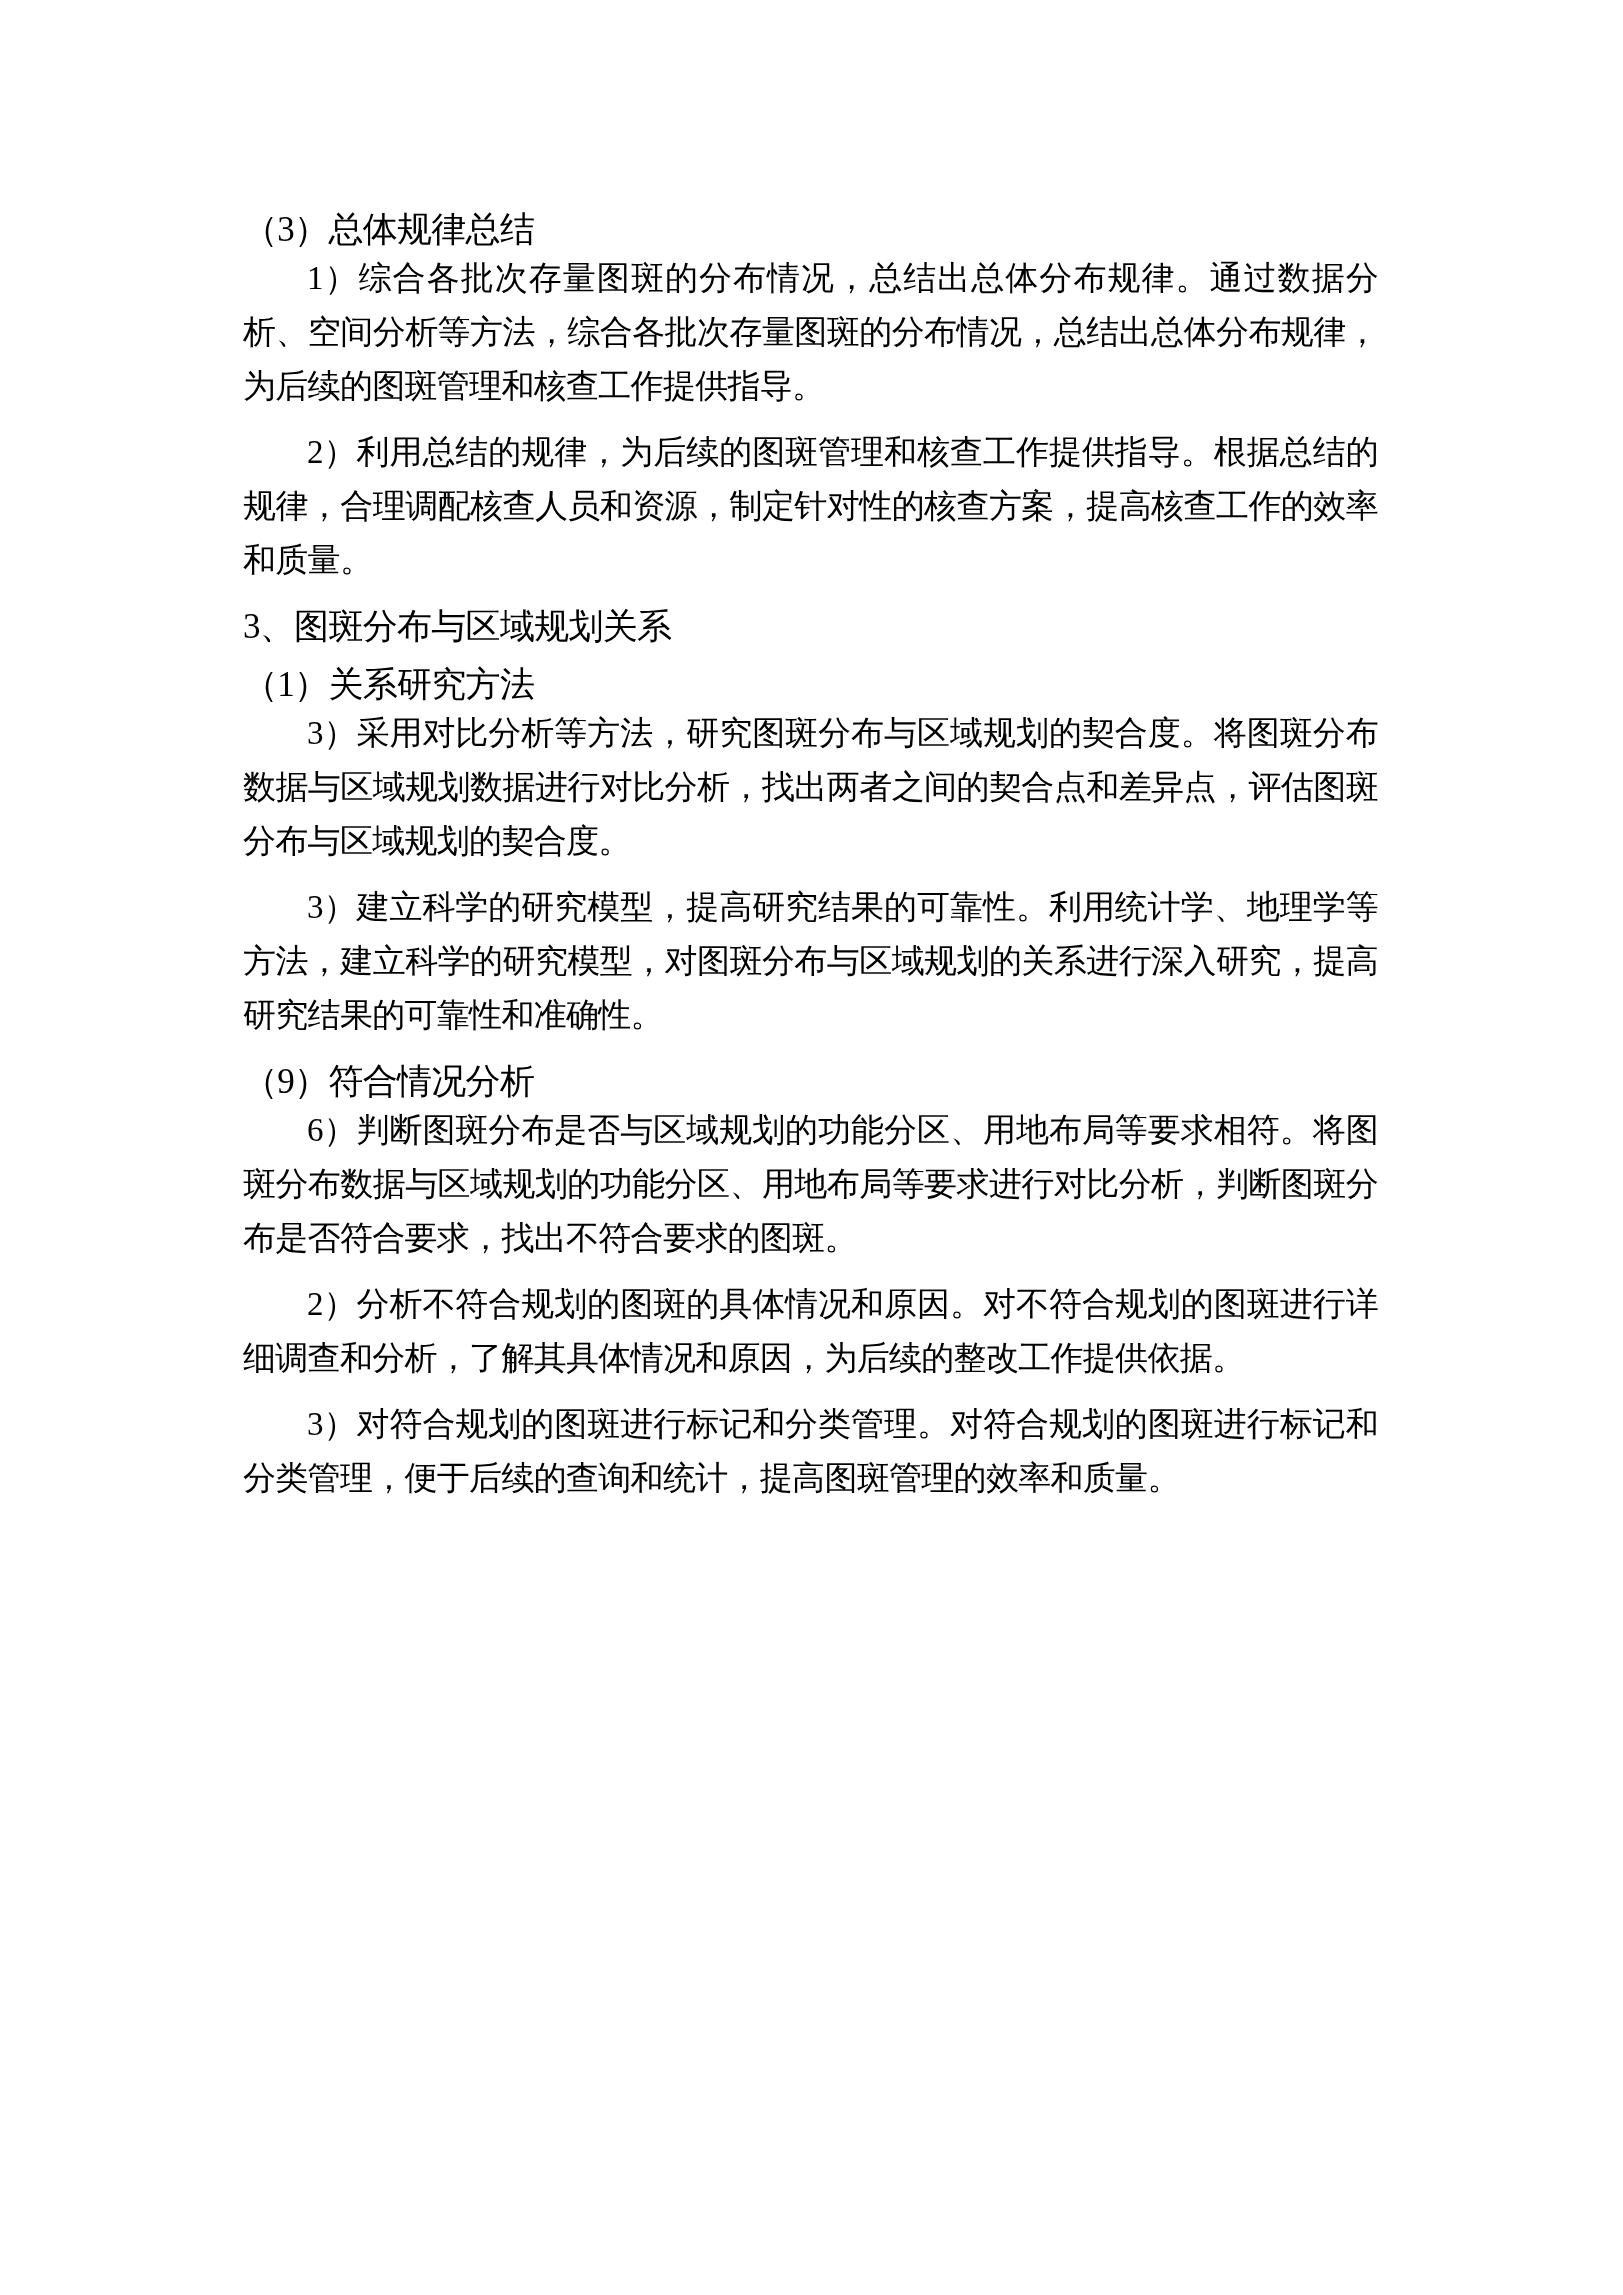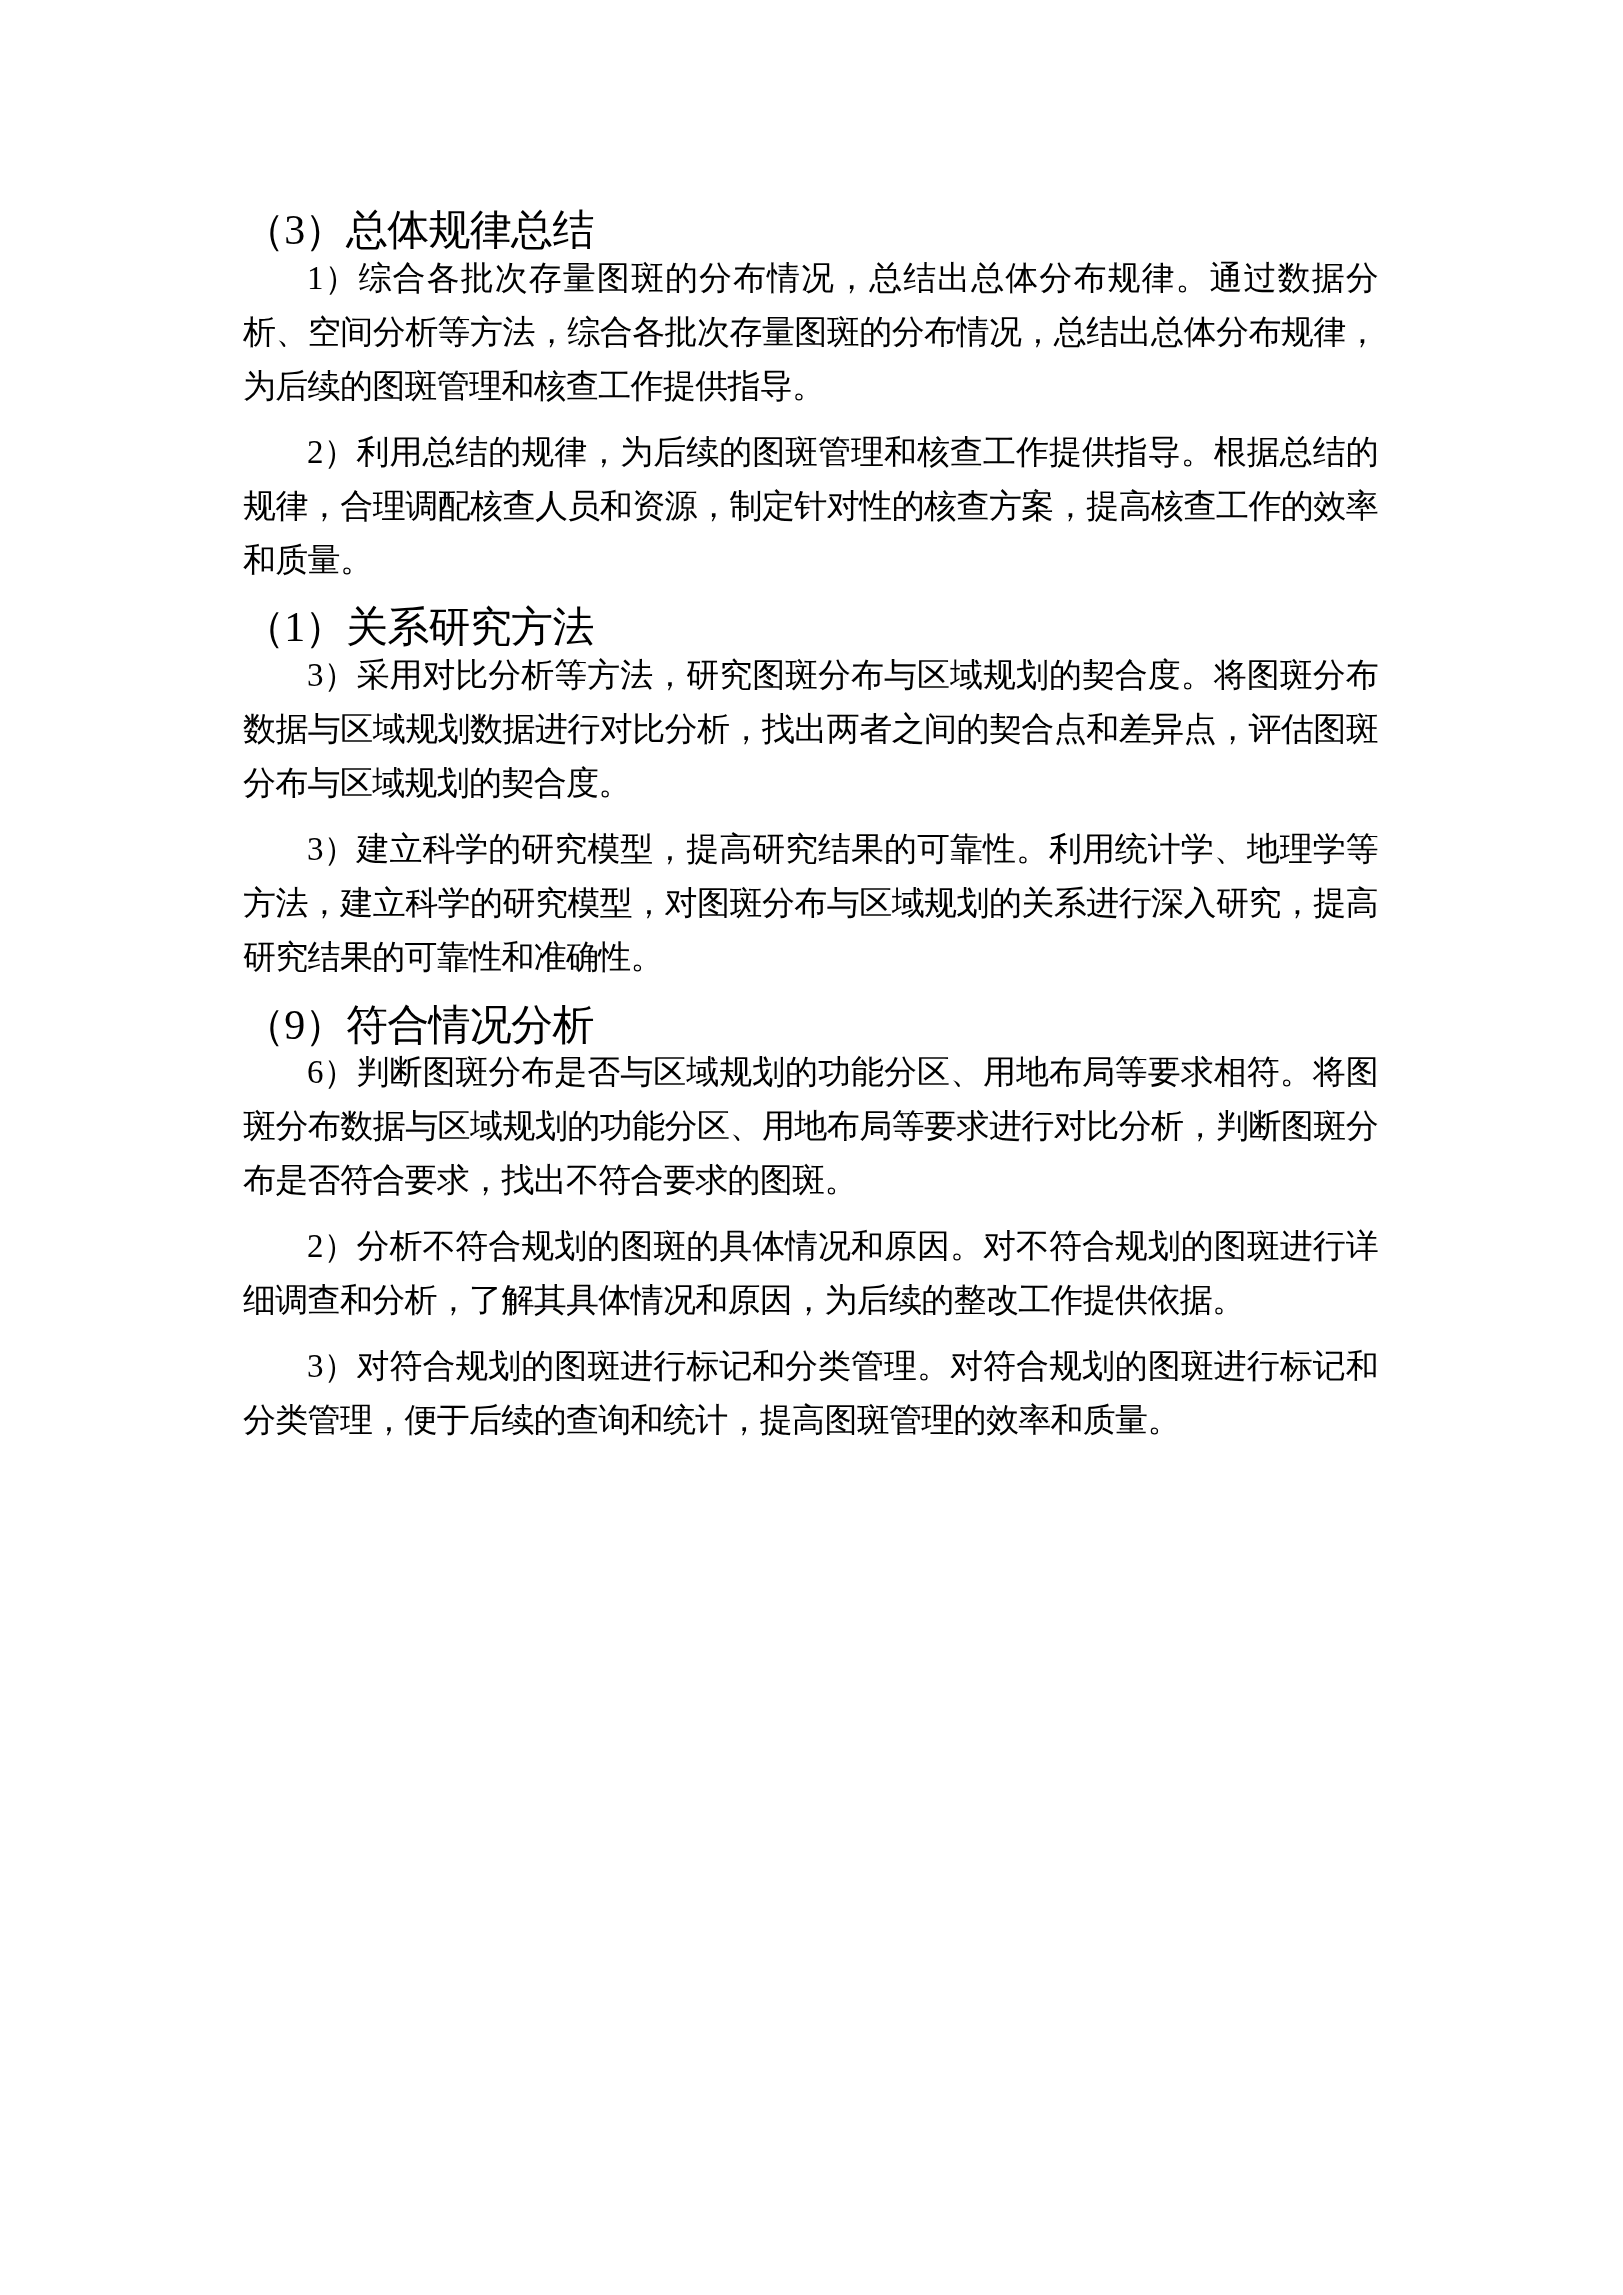--- a/index.html
+++ b/index.html
@@ -30,39 +30,40 @@
     font-size: 33px;
     letter-spacing: -0.7px;
     line-height: 54px;
     text-align: justify;
     text-justify: inter-ideograph;
     text-indent: 64px;
     margin: 0 0 11.8px 0;
     word-break: break-all;
   }
   .heading {
-    font-size: 42px;
+    font-size: 35px;
     letter-spacing: -0.7px;
     line-height: 34px;
     text-indent: 0;
     margin: 23.6px 0 3.9px 0;
     white-space: nowrap;
   }
   .heading.first {
     margin-top: 0;
   }
 </style>
 </head>
 <body>
 
 <div class="page">
   <div class="content" id="doc-content">
       <p class="heading first">（3）总体规律总结</p>
       <p class="para">1）综合各批次存量图斑的分布情况，总结出总体分布规律。通过数据分析、空间分析等方法，综合各批次存量图斑的分布情况，总结出总体分布规律，为后续的图斑管理和核查工作提供指导。</p>
       <p class="para">2）利用总结的规律，为后续的图斑管理和核查工作提供指导。根据总结的规律，合理调配核查人员和资源，制定针对性的核查方案，提高核查工作的效率和质量。</p>
+      <p class="heading">3、图斑分布与区域规划关系</p>
       <p class="heading">（1）关系研究方法</p>
       <p class="para">3）采用对比分析等方法，研究图斑分布与区域规划的契合度。将图斑分布数据与区域规划数据进行对比分析，找出两者之间的契合点和差异点，评估图斑分布与区域规划的契合度。</p>
       <p class="para">3）建立科学的研究模型，提高研究结果的可靠性。利用统计学、地理学等方法，建立科学的研究模型，对图斑分布与区域规划的关系进行深入研究，提高研究结果的可靠性和准确性。</p>
       <p class="heading">（9）符合情况分析</p>
       <p class="para">6）判断图斑分布是否与区域规划的功能分区、用地布局等要求相符。将图斑分布数据与区域规划的功能分区、用地布局等要求进行对比分析，判断图斑分布是否符合要求，找出不符合要求的图斑。</p>
       <p class="para">2）分析不符合规划的图斑的具体情况和原因。对不符合规划的图斑进行详细调查和分析，了解其具体情况和原因，为后续的整改工作提供依据。</p>
       <p class="para">3）对符合规划的图斑进行标记和分类管理。对符合规划的图斑进行标记和分类管理，便于后续的查询和统计，提高图斑管理的效率和质量。</p>
     </div>
 </div>
 

